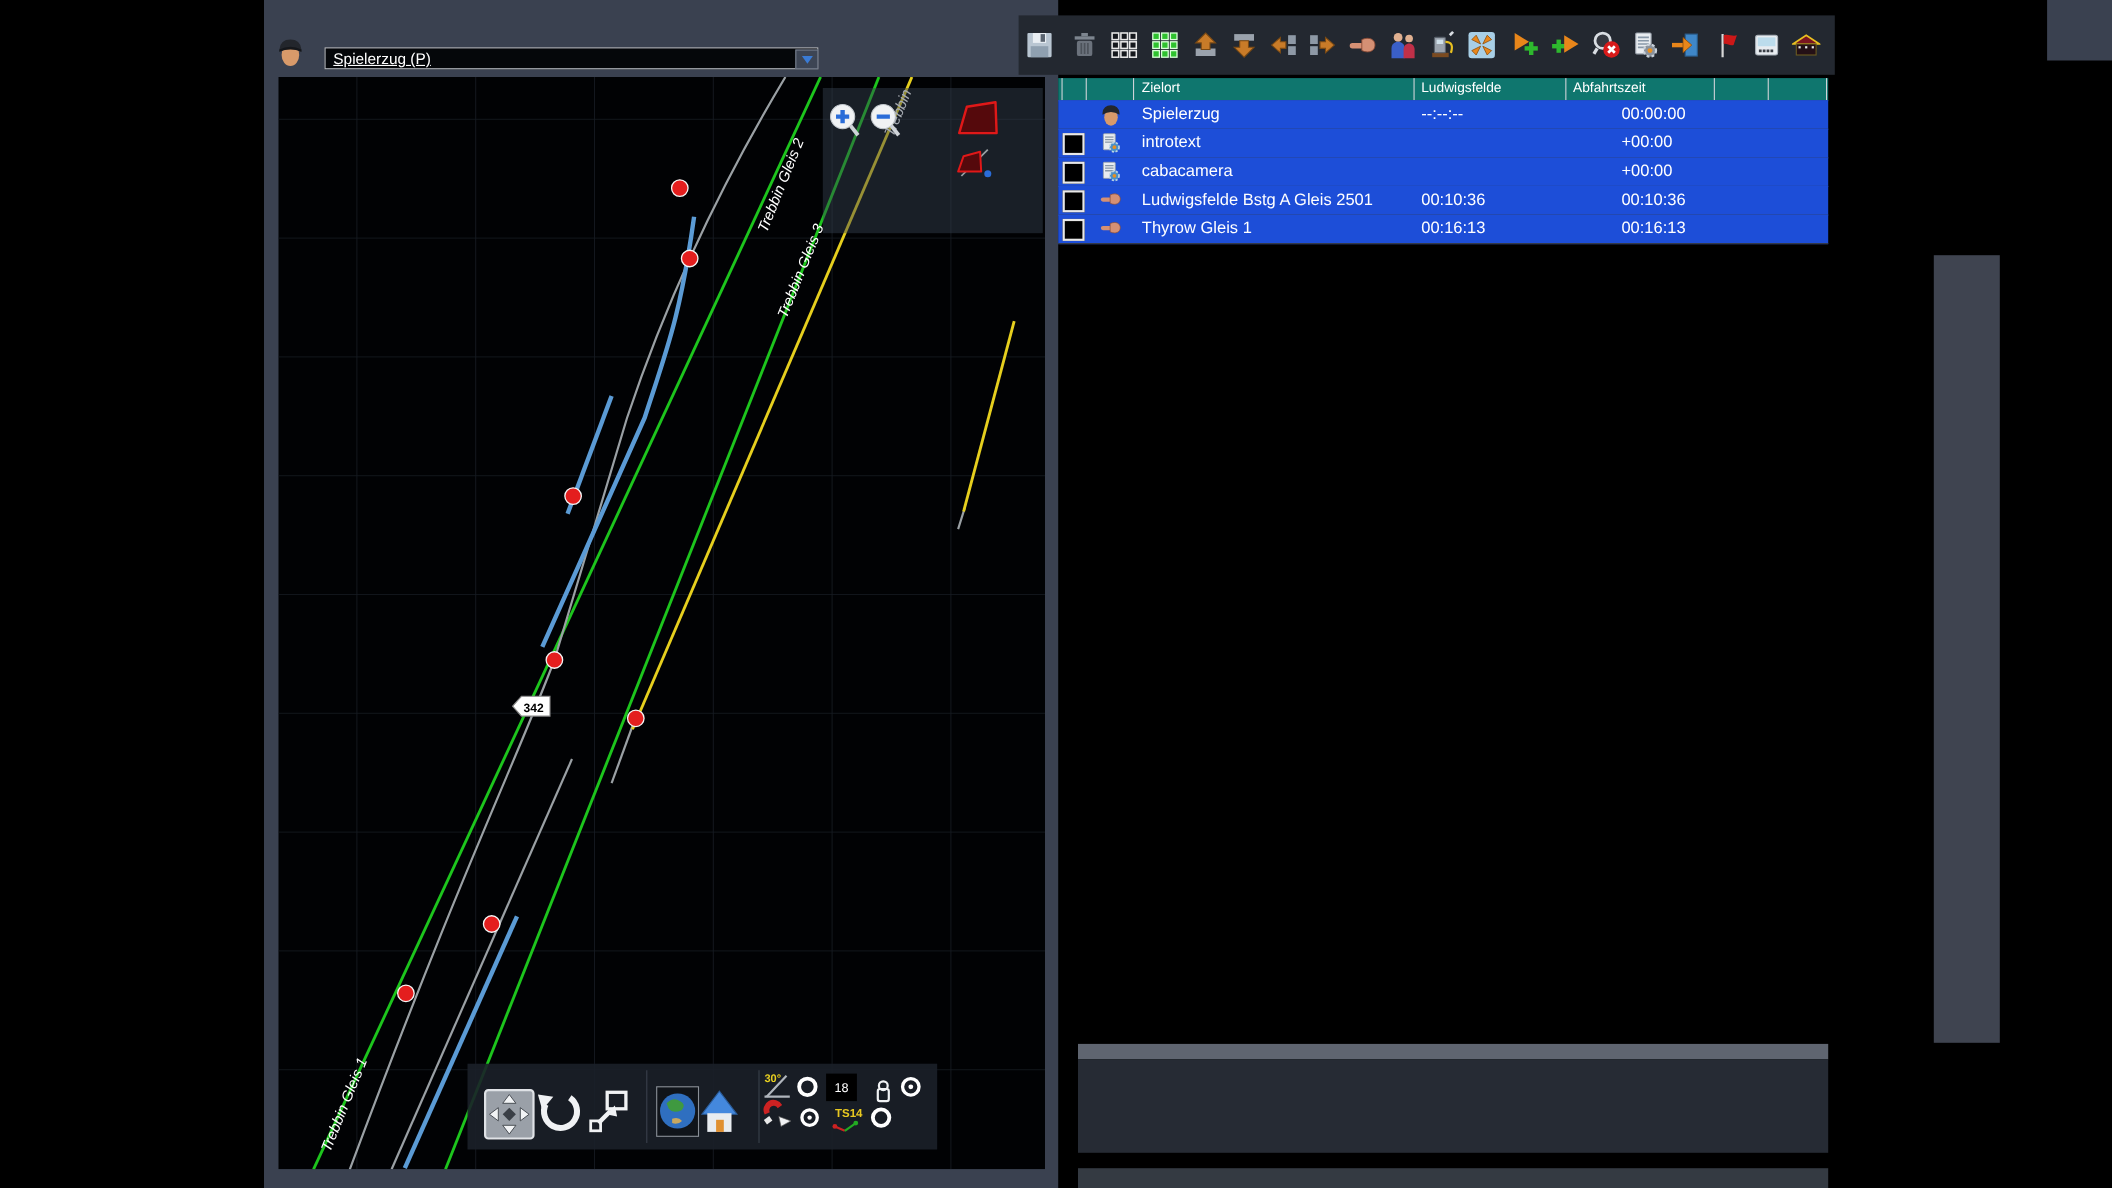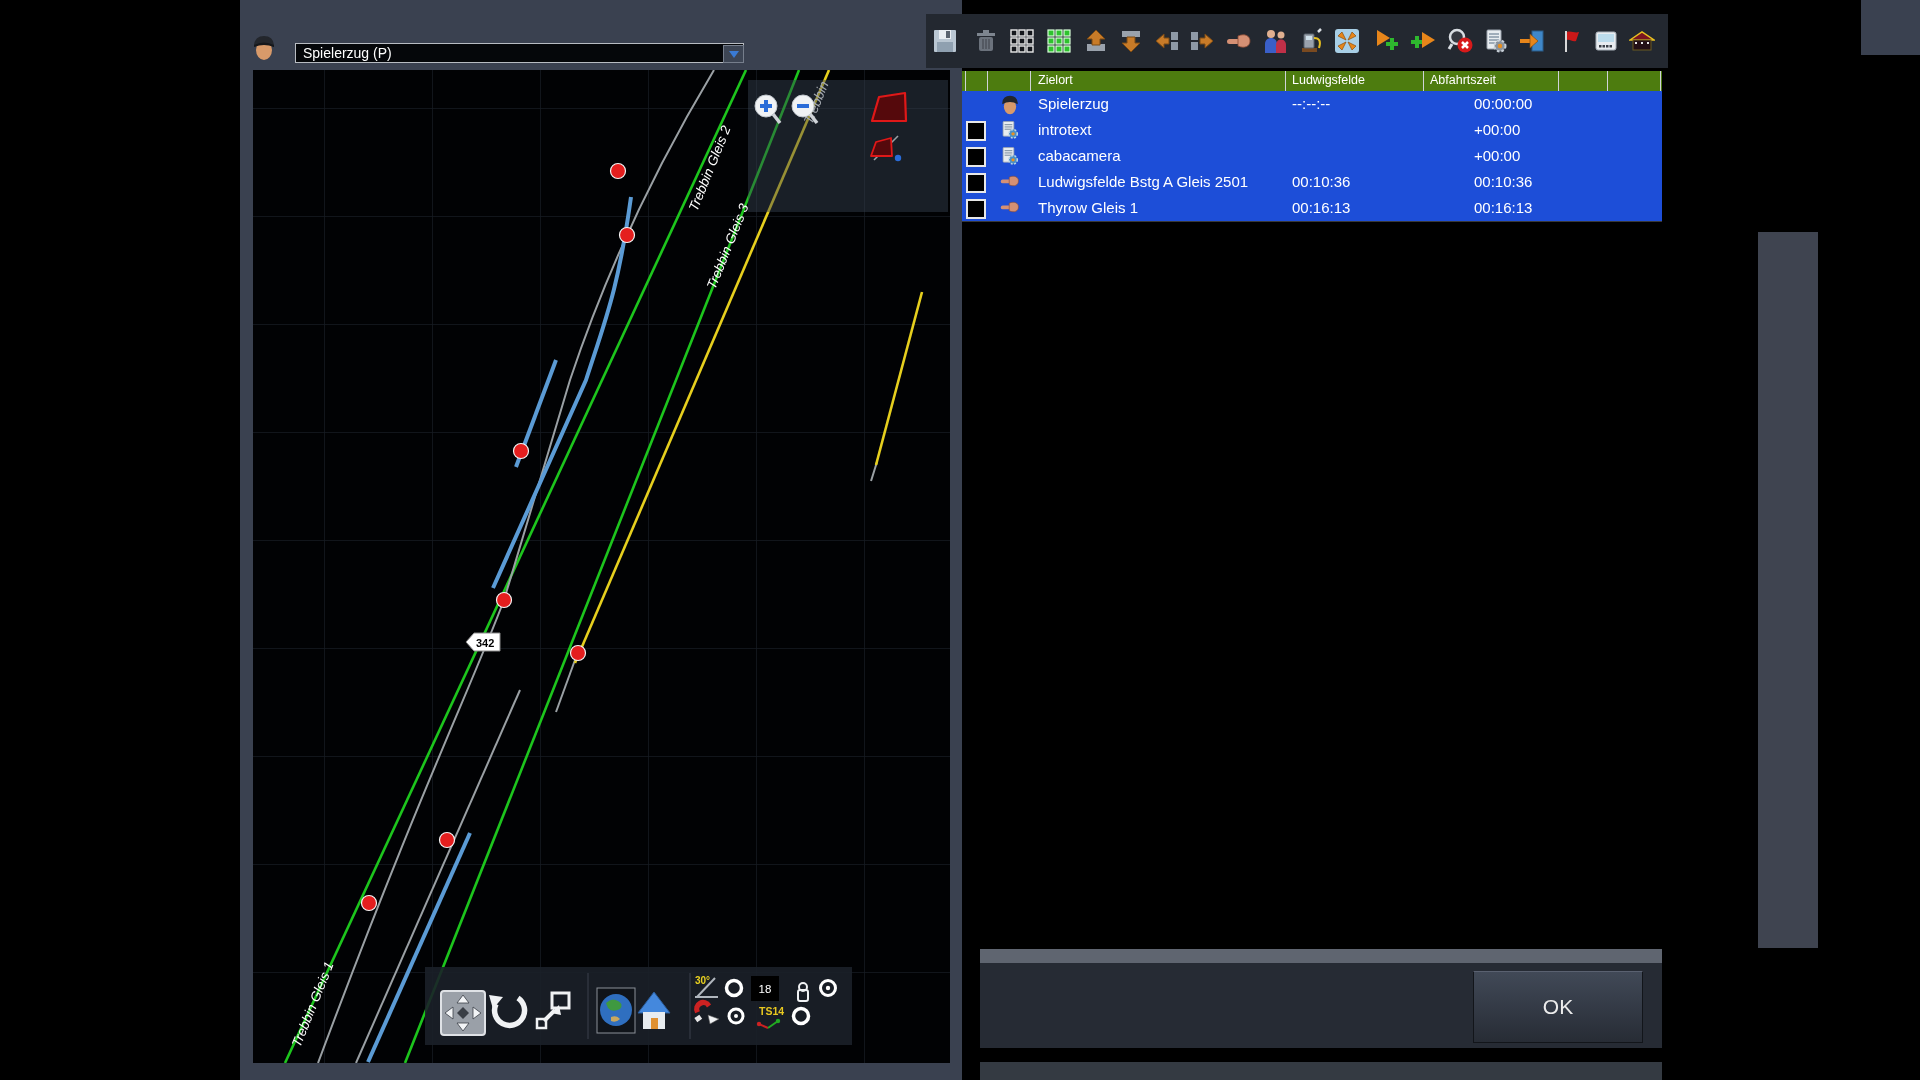--- a/index.html
+++ b/index.html
@@ -6,34 +6,34 @@
   #stage{position:relative;width:1920px;height:1080px;background:#000;overflow:hidden;
          font-family:"Liberation Sans",sans-serif;color:#fff;}
   .abs{position:absolute;}
   
   #chrome-left{left:240px;top:0;width:722px;height:1080px;background:#3a4150;}
   #chrome-corner{left:1861px;top:0;width:59px;height:55px;background:#3a4150;}
   #right-strip{left:1758px;top:232px;width:60px;height:716px;background:#3f4450;}
   
   #driver-icon{left:251px;top:34px;width:26px;height:28px;}
   #train-select{left:295px;top:43px;width:449px;height:20px;background:#05070a;border:1px solid #b8bcc2;
-    color:#fff;font-size:14px;line-height:19px;padding-left:7px;box-sizing:border-box;}
+    color:#fff;font-size:14px;line-height:19px;padding-left:7px;box-sizing:border-box;text-decoration:underline;}
   #train-select-btn{left:723px;top:45px;width:19px;height:16px;background:#3d4554;border:1px solid #767e8c;
     display:flex;align-items:center;justify-content:center;}
   #train-select-btn .tri{width:0;height:0;border-left:5px solid transparent;border-right:5px solid transparent;
     border-top:7px solid #3a7bd5;}
   
   #toolbar{left:926px;top:14px;width:742px;height:54px;background:#232830;}
   .ti{position:absolute;top:28px;width:26px;height:26px;}
   
   #map-svg{left:253px;top:70px;}
   #overlay-panel{left:748px;top:80px;width:200px;height:132px;background:rgba(56,66,82,0.45);}
   #map-toolbar{left:425px;top:967px;width:427px;height:78px;background:rgba(27,32,41,0.9);}
   
-  #thead{left:962px;top:71px;width:700px;height:20px;background:#4d7c0f;border-bottom:1px solid #3a3a3a;}
+  #thead{left:962px;top:71px;width:700px;height:20px;background:#0f766e;border-bottom:1px solid #3a3a3a;}
   .hlabel{position:absolute;top:2px;font-size:12.5px;color:#fff;}
   .htick{position:absolute;top:0;width:1px;height:20px;background:#cfd3d8;}
   .trow{position:absolute;left:962px;width:700px;height:26px;border-bottom:1px solid #383838;background:#1d4ed8;}
   .tcell{position:absolute;top:0;height:26px;line-height:26px;font-size:15px;color:#fff;white-space:nowrap;}
   .c-ziel{left:76px;} .c-ank{left:330px;} .c-abf{left:468px;margin-left:44px;}
   .cbx{position:absolute;left:4px;top:4px;width:16px;height:16px;border:2px solid #e8e8e8;background:#000;}
   .ricon{position:absolute;left:38px;top:3px;width:20px;height:20px;}
   .xicon{position:absolute;left:620px;top:4px;width:18px;height:18px;}
   
   #strip1{left:980px;top:949px;width:682px;height:14px;background:#5f6570;}
@@ -479,15 +479,14 @@
         </svg></span>
     <span class="tcell c-ziel">Thyrow Gleis 1</span>
     <span class="tcell c-ank">00:16:13</span>
     <span class="tcell c-abf">00:16:13</span>
   </div>
 
 
   <div class="abs" id="strip1"></div>
   <div class="abs" id="panel-bottom"></div>
   <div class="abs" id="strip2"></div>
-  <div class="abs" id="ok-button">OK</div>
 
 </div>
 
 </body></html>

